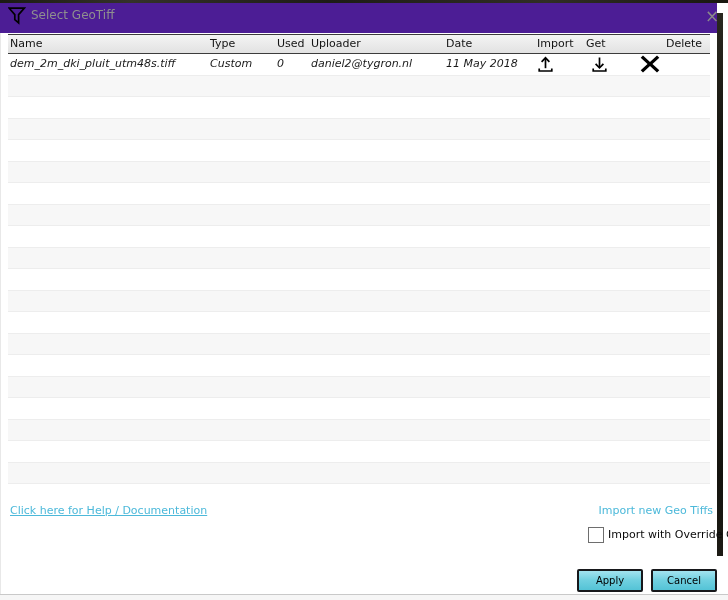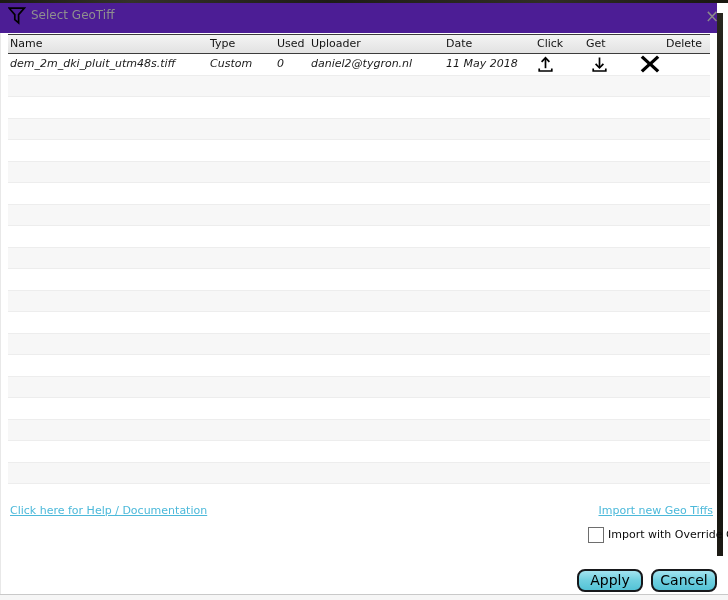--- a/index.html
+++ b/index.html
@@ -44,30 +44,30 @@
   .row.first{height:22px;}
   .row.gray{background:#f7f7f7;border-top:1px solid #ededed;border-bottom:1px solid #ededed;}
   .cell{position:absolute;top:0;height:22px;line-height:22px;font-size:11px;color:#1a1a1a;white-space:nowrap;}
   .icon-cell{position:absolute;top:2px;width:20px;height:18px;cursor:pointer;}
   .icon-update{left:528px;}
   .icon-get{left:582px;}
   .icon-delete{left:632px;}
 
   
   .help-link{position:absolute;left:10px;top:504px;font-size:11px;color:#4cb9da;text-decoration:underline;cursor:pointer;white-space:nowrap;}
-  .import-link{position:absolute;right:15px;top:504px;font-size:11px;color:#4cb9da;text-decoration:underline;cursor:pointer;white-space:nowrap;}
+  .import-link{position:absolute;right:15px;top:504px;font-size:11px;color:#4cb9da;cursor:pointer;white-space:nowrap;}
   .override-wrap{position:absolute;left:588px;top:527px;height:16px;}
   .checkbox{position:absolute;left:0;top:0;width:14px;height:14px;background:#fff;border:1px solid #6e6e6e;cursor:pointer;}
   .override-label{position:absolute;left:20px;top:1px;font-size:11px;color:#0b0b0b;white-space:nowrap;}
 
   .btn{position:absolute;top:569px;width:66px;height:23px;box-sizing:border-box;
-    border:2px solid #17181b;border-radius:8px;
+    border:2px solid #17181b;border-radius:2px;
     background:linear-gradient(#a3e3ef 0%,#70d0e0 48%,#54c3d6 100%);
     font-family:"DejaVu Sans","Liberation Sans",sans-serif;
-    font-size:14px;color:#000;text-align:center;line-height:19px;cursor:pointer;}
+    font-size:10px;color:#000;text-align:center;line-height:19px;cursor:pointer;}
   .btn-apply{left:577px;}
   .btn-cancel{left:651px;}
 
   .bottom-line{position:absolute;left:0;top:594px;width:728px;height:1px;background:#c9c9c9;}
   .bottom-area{position:absolute;left:0;top:595px;width:728px;height:5px;background:#f6f6f6;}
 
   svg{display:block;}
 </style>
 </head>
 <body>
@@ -85,21 +85,21 @@
   <span class="title-text">Select GeoTiff</span>
   <span class="close-btn">×</span>
 </div>
 
 <div class="thead">
   <span class="hcell col-name">Name</span>
   <span class="hcell col-type">Type</span>
   <span class="hcell col-used">Used</span>
   <span class="hcell col-uploader">Uploader</span>
   <span class="hcell col-date">Date</span>
-  <span class="hcell col-update">Click</span>
+  <span class="hcell col-update">Import</span>
   <span class="hcell col-get">Get</span>
   <span class="hcell col-delete">Delete</span>
 </div>
 
 <div class="rows">
   <div class="row first">
     <span class="cell col-name">dem_2m_dki_pluit_utm48s.tiff</span>
     <span class="cell col-type">Custom</span>
     <span class="cell col-used">0</span>
     <span class="cell col-uploader">daniel2@tygron.nl</span>

